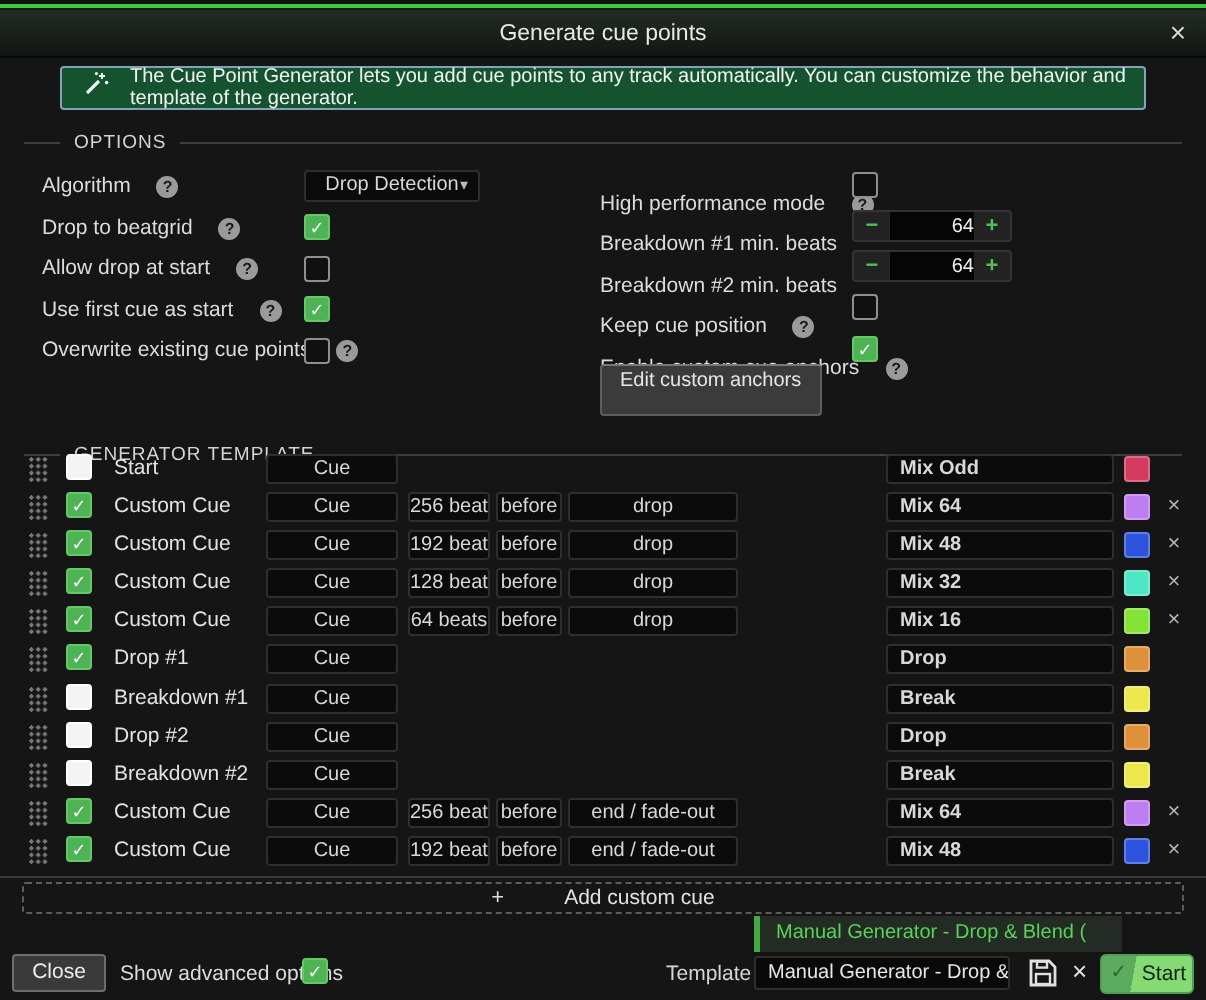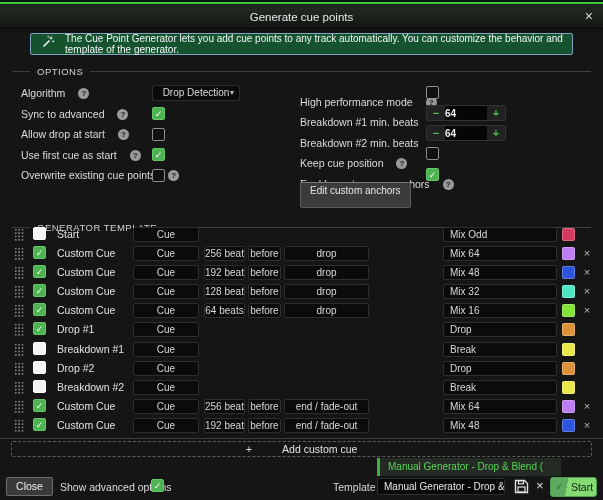--- a/index.html
+++ b/index.html
@@ -45,38 +45,38 @@
   .cb-white { background:#f4f4f4; border:1px solid #ffffff; }
 
   .field { background:#0b0b0b; border:1px solid #2e2e2e; border-radius:2px; height:16px;
     font-size:10px; color:#d8d8d8; text-align:center; line-height:14px; overflow:hidden; white-space:nowrap; }
   .select { width:88px; position:relative; }
   .sel-val { display:inline-block; }
   .caret { position:absolute; right:5px; top:0; font-size:8px; color:#bbb; line-height:14px; }
 
   .stepper { display:flex; height:16px; border:1px solid #333; border-radius:2px; background:#222; overflow:hidden; }
   .step-btn { width:18px; color:#4fbf55; font-size:11px; font-weight:bold; text-align:center; line-height:14px; }
-  .step-val { width:42px; background:#050505; color:#eee; font-size:10px; text-align:left; line-height:15px;font-weight:bold; }
+  .step-val { width:42px; background:#050505; color:#eee; font-size:10px; text-align:right; line-height:15px; }
 
   .mini-btn { background:#3b3b3b; border:1px solid #5d5d5d; border-top-color:#787878; border-radius:2px;
     height:26px; padding:0 9px; font-size:10px; color:#e6e6e6; line-height:15px; }
 
   
   #template-rows { position:absolute; left:0; top:227px; width:603px; }
   .trow { position:relative; height:15px; margin-bottom:4.1px; }
   .trow > div { position:absolute; top:0; }
   .handle { left:14px; top:1px !important; width:10px; height:13px;
     background-image:radial-gradient(#7a7a7a 1px, transparent 1.1px); background-size:3.4px 3.4px; }
   .tcb { left:33px; }
   .tlabel { left:57px; font-size:10.5px; color:#e2e2e2; line-height:15px; white-space:nowrap; }
   .f-cue    { left:133px; width:66px; height:15px; }
   .f-beats  { left:204px; width:41px; height:15px; }
   .f-pos    { left:248px; width:33px; height:15px; }
   .f-anchor { left:284px; width:85px; height:15px; }
-  .f-name   { left:443px; width:114px; height:15px; text-align:left; padding-left:6px; }
+  .f-name   { left:443px; width:114px; height:15px; text-align:left; padding-left:6px;font-weight:bold; }
   .swatch { left:562px; width:13px; height:13px; top:1px !important; border-radius:2px; border:1px solid rgba(255,255,255,0.25); }
   .xbtn { left:581px; width:12px; color:#b4b4b4; font-size:11px; line-height:14px; text-align:center; }
 
   .rows-divider { position:absolute; left:0; top:438px; width:603px; height:1px; background:#3a3a3a; }
 
   .add-cue { position:absolute; left:11px; top:441px; width:581px; height:16px;
     border:1px dashed #5c5c5c; border-radius:2px; display:flex; align-items:center; justify-content:center; }
   .add-plus { font-size:11px; color:#dcdcdc; margin-right:30px; }
   .add-label { font-size:10.5px; color:#e2e2e2; }
 
@@ -135,21 +135,21 @@
   <div class="opt-col" id="opt-left">
       <div class="opt-row">
         <div class="opt-label-wrap">
           <span class="opt-label">Algorithm</span>
           <span class="help">?</span>
         </div>
         <div class="field select"><span class="sel-val">Drop Detection</span><span class="caret">▾</span></div>
       </div>
       <div class="opt-row">
         <div class="opt-label-wrap">
-          <span class="opt-label">Sync to advanced</span>
+          <span class="opt-label">Drop to beatgrid</span>
           <span class="help">?</span>
         </div>
         <div class="cb cb-on">✓</div>
       </div>
       <div class="opt-row">
         <div class="opt-label-wrap">
           <span class="opt-label">Allow drop at start</span>
           <span class="help">?</span>
         </div>
         <div class="cb cb-dark"></div>

